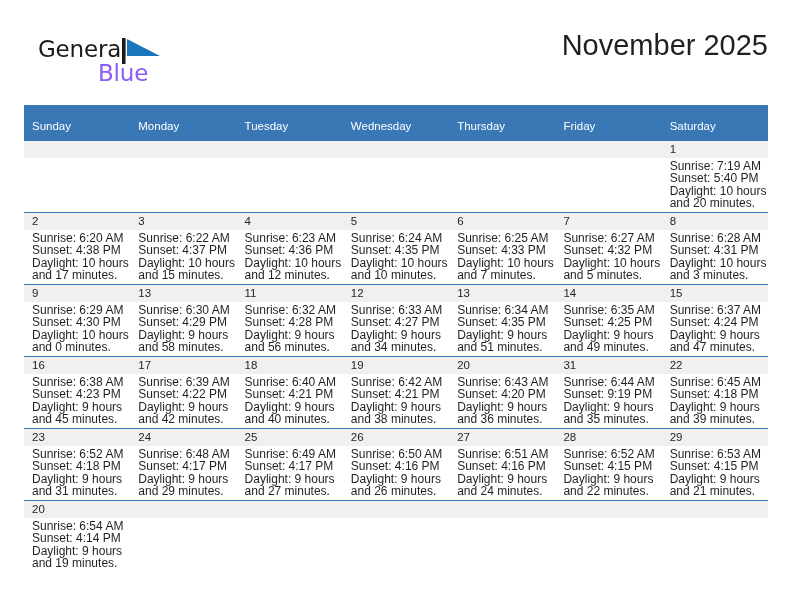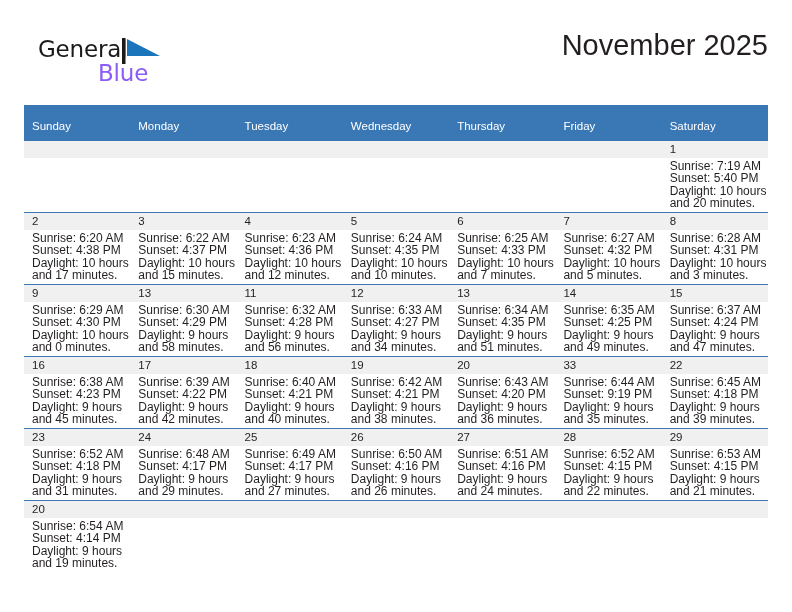--- a/index.html
+++ b/index.html
@@ -434,21 +434,21 @@
               <div class="info">
                 <div>Sunrise: 6:43 AM</div>
                 <div>Sunset: 4:20 PM</div>
                 <div>Daylight: 9 hours</div>
                 <div>and 36 minutes.</div>
               </div>
             </div>
           </td>
           <td>
             <div class="daycell">
-              <div class="daynum-band">33</div>
+              <div class="daynum-band">31</div>
               <div class="info">
                 <div>Sunrise: 6:44 AM</div>
                 <div>Sunset: 9:19 PM</div>
                 <div>Daylight: 9 hours</div>
                 <div>and 35 minutes.</div>
               </div>
             </div>
           </td>
           <td>
             <div class="daycell">

